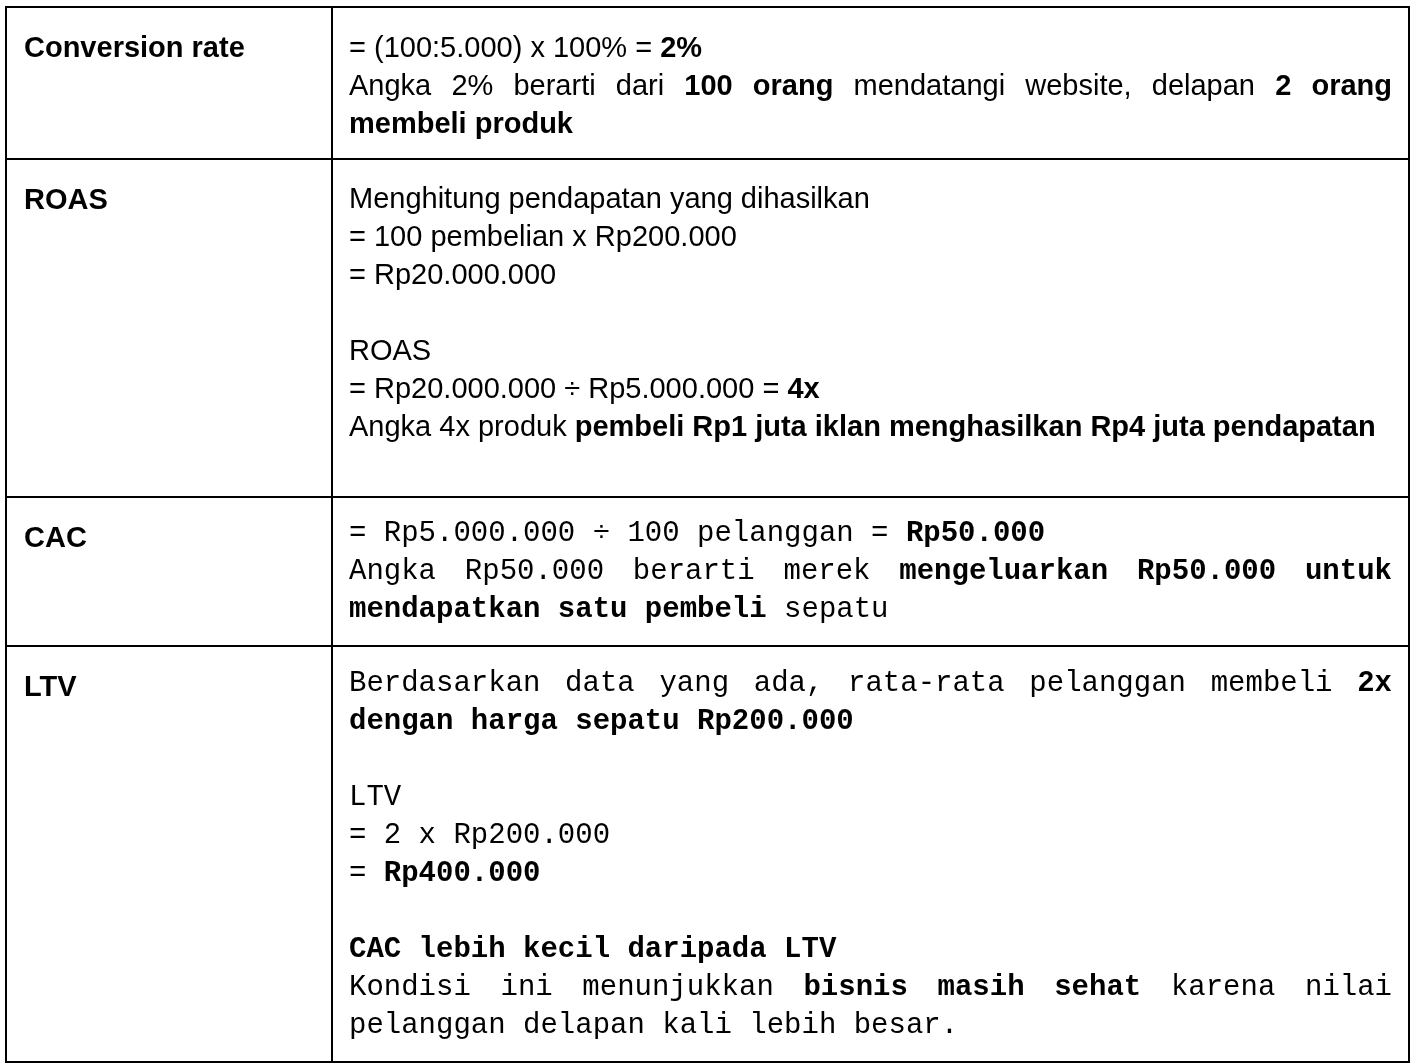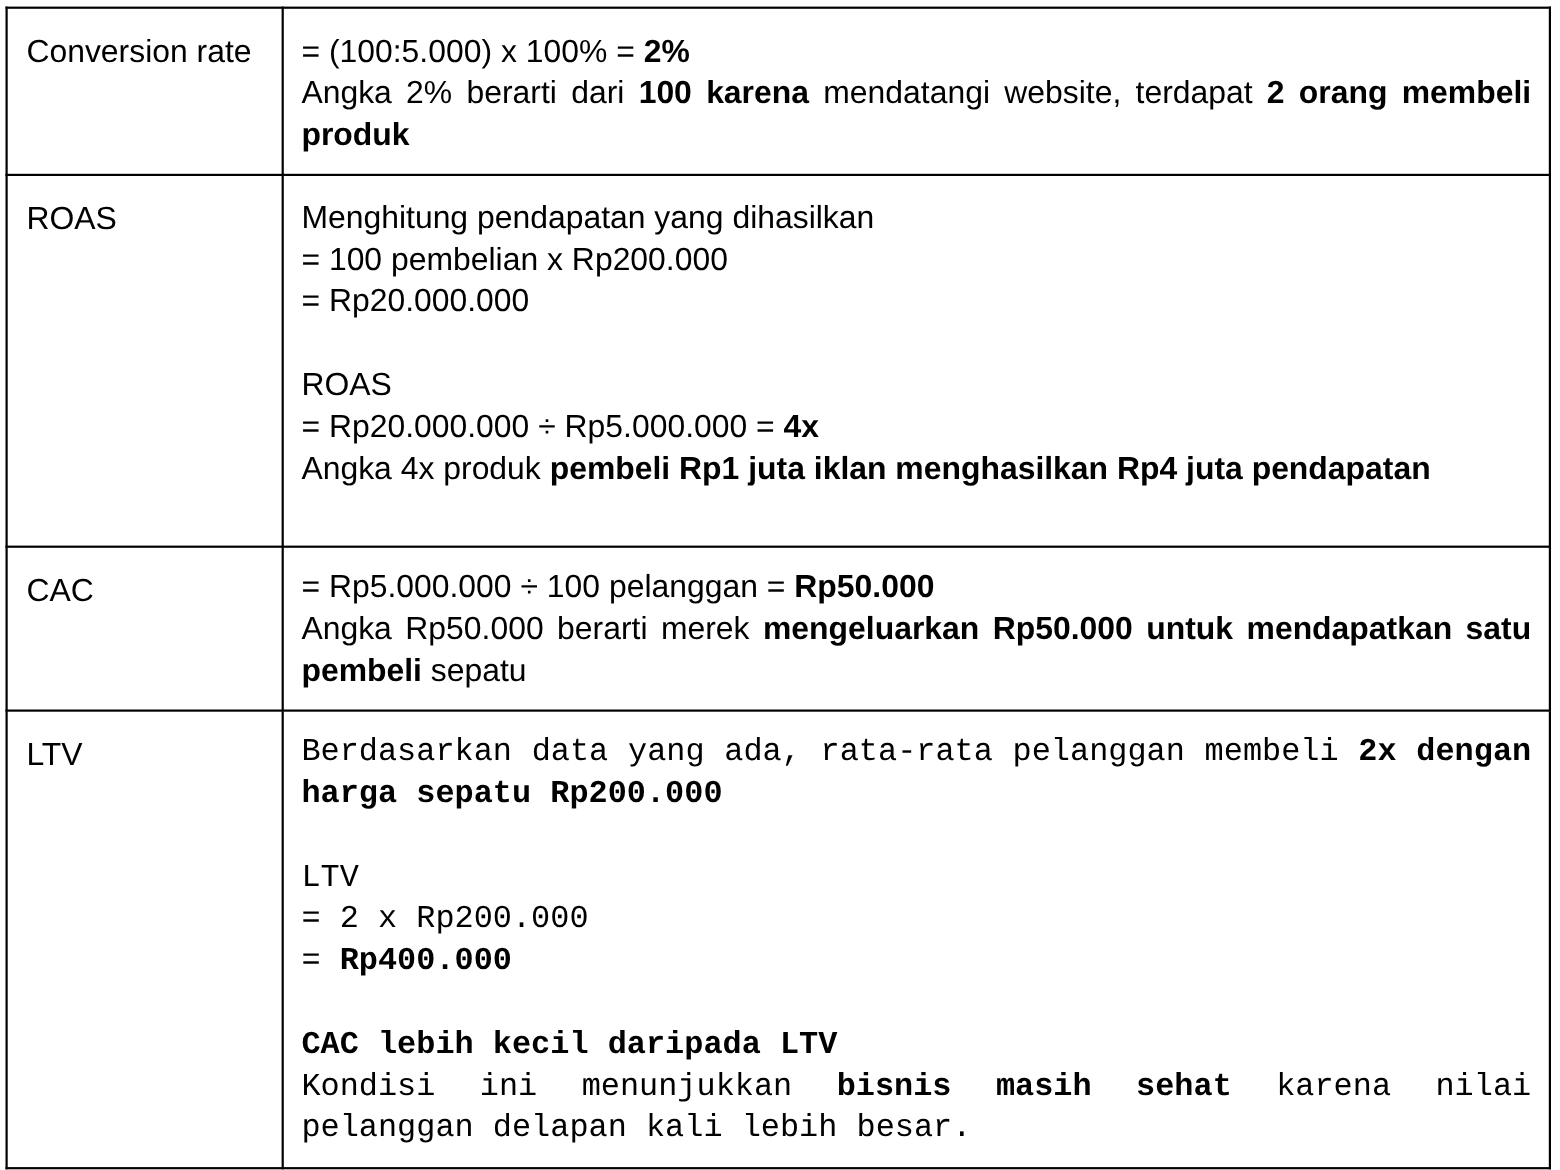--- a/index.html
+++ b/index.html
@@ -24,52 +24,52 @@
       table-layout: fixed;
     }
     table.metrics td {
       border: 2px solid #000000;
       vertical-align: top;
       font-size: 29px;
       line-height: 38px;
       padding: 0;
     }
     td.label-cell {
-      width: 251px;
-      font-weight: normal;
+      width: 326px;
+      font-weight: bold;
       padding: 20px 0 0 17px !important;
     }
     td.content-cell {
       padding: 20px 16px 16px 16px !important;
       text-align: justify;
     }
     .row-cr td { height: 146px; box-sizing: border-box; }
     .row-cr td.content-cell { padding-top: 20px !important; }
     .row-roas td { height: 338px; box-sizing: border-box; }
     .row-roas td.content-cell { padding-top: 19px !important; border-radius: 13px; }
     .row-cac td { height: 146px; box-sizing: border-box; }
-    .row-cac td.content-cell { padding-top: 17px !important; }
+    .row-cac td.content-cell { padding-top: 17px !important; font-family: Liberation Mono, monospace; }
     .row-ltv td { height: 414px; box-sizing: border-box; }
     .row-ltv td.content-cell { padding-top: 18px !important; font-family: Liberation Mono, monospace; }
     .line { display: block; }
     .blank { display: block; height: 38px; }
     b, .b { font-weight: bold; }
     .just { text-align: justify; text-align-last: left; }
   </style>
 </head>
 <body>
 
 <table class="metrics">
   <tbody>
 
     <tr class="row-cr">
       <td class="label-cell">Conversion rate</td>
       <td class="content-cell">
         <span class="line"><span>= (100:5.000) x 100% = </span><b>2%</b></span>
-        <span class="just"><span>Angka 2% berarti dari </span><b>100 karena</b><span> mendatangi website, terdapat </span><b>2 orang membeli produk</b></span>
+        <span class="just"><span>Angka 2% berarti dari </span><b>100 orang</b><span> mendatangi website, delapan </span><b>2 orang membeli produk</b></span>
       </td>
     </tr>
 
     <tr class="row-roas">
       <td class="label-cell">ROAS</td>
       <td class="content-cell">
         <span class="line">Menghitung pendapatan yang dihasilkan</span>
         <span class="line">= 100 pembelian x Rp200.000</span>
         <span class="line">= Rp20.000.000</span>
         <span class="blank"></span>

